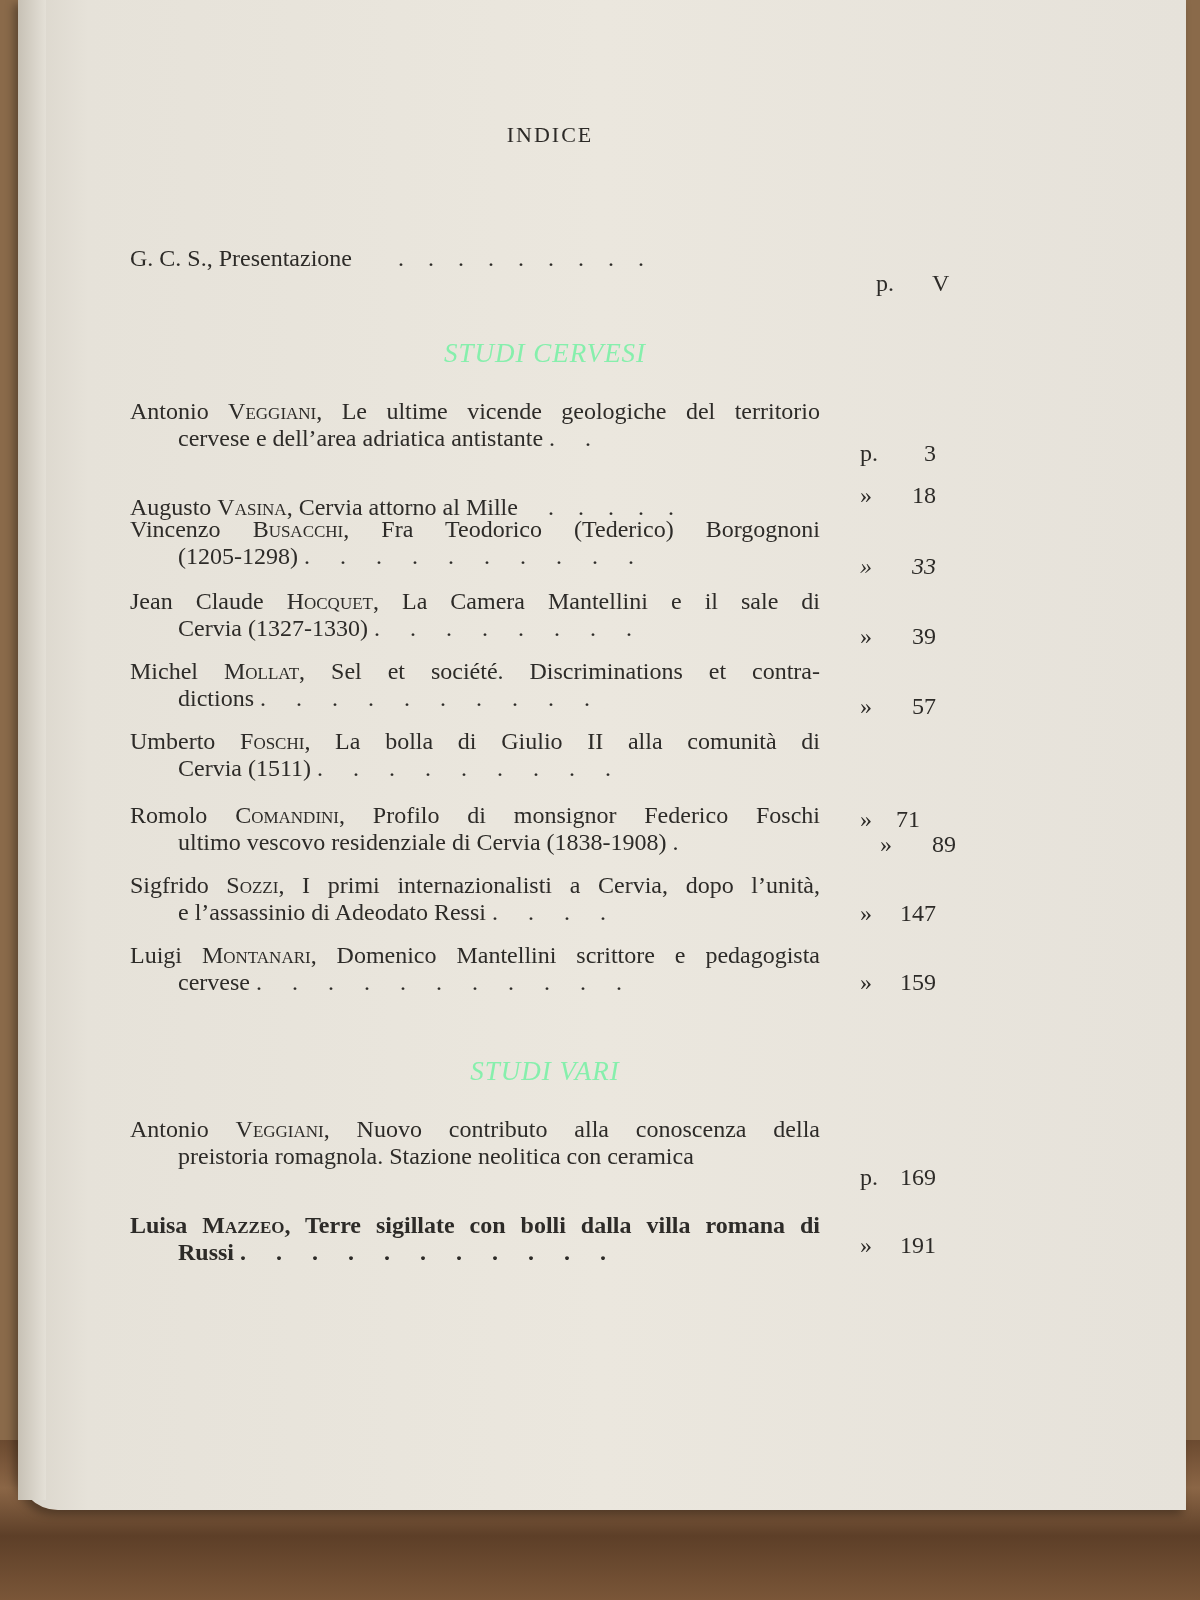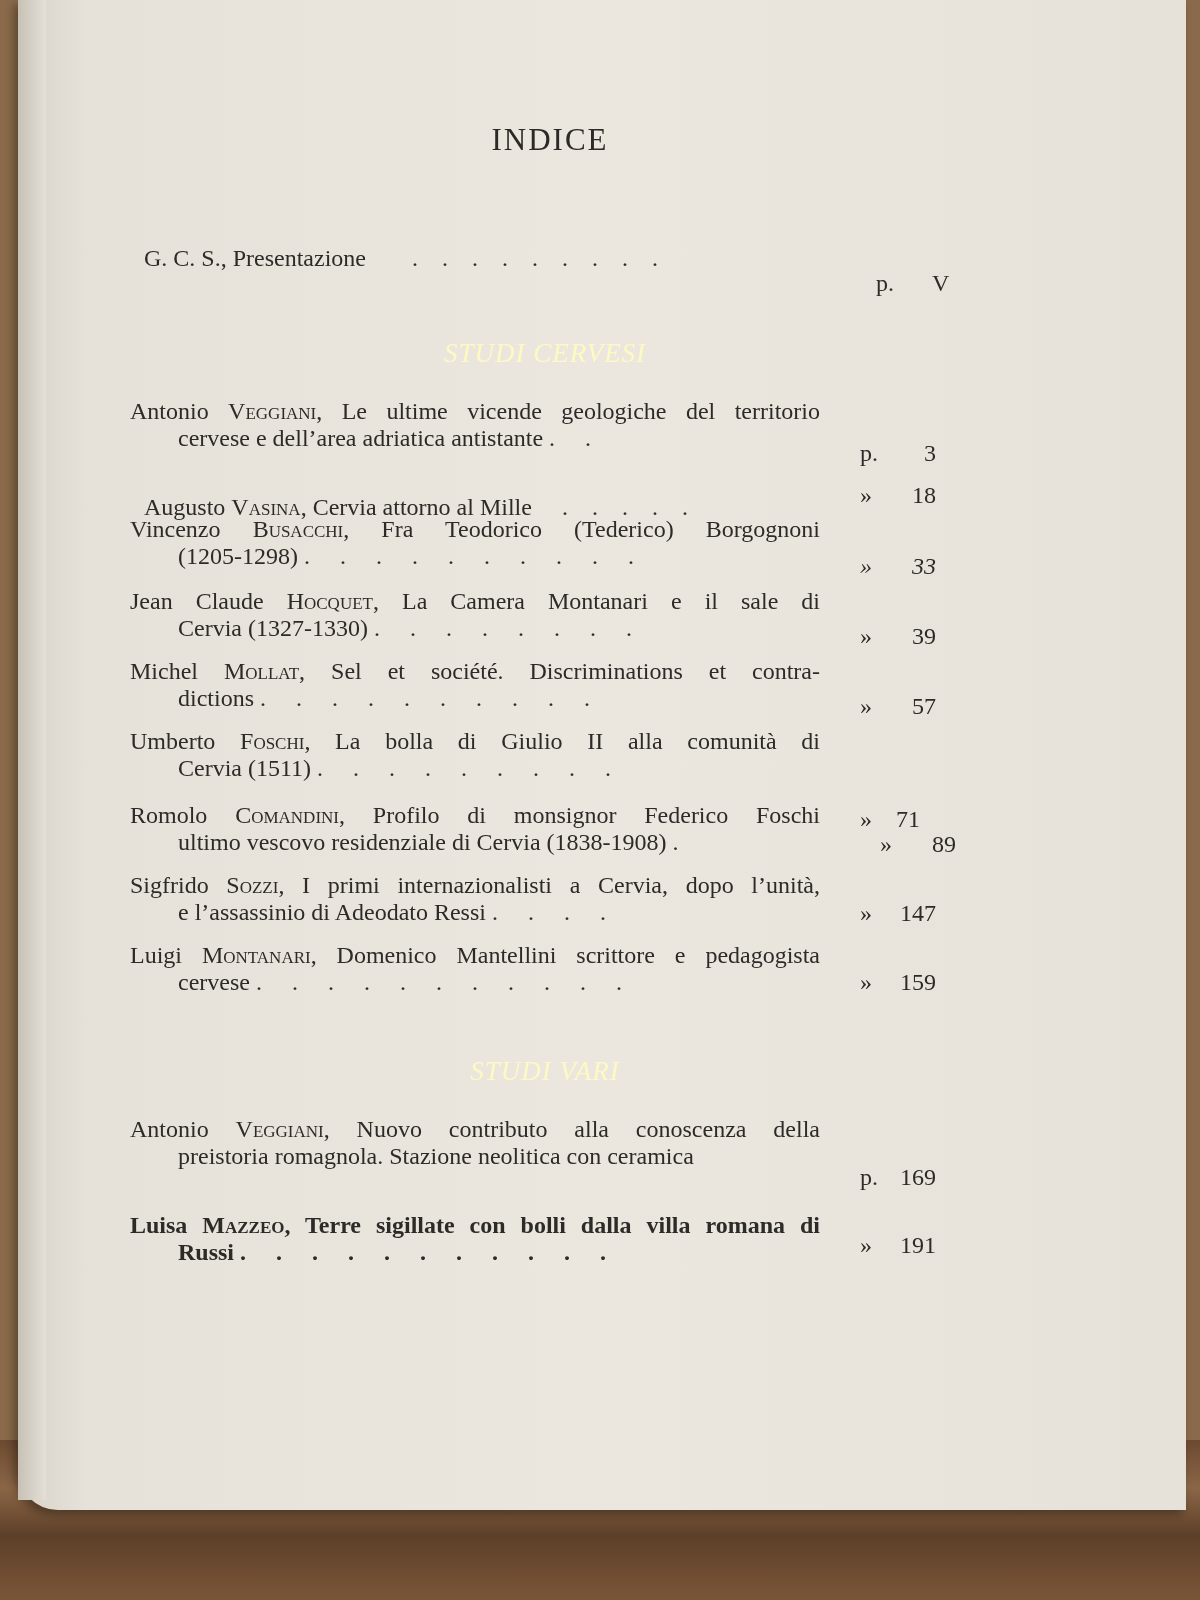--- a/index.html
+++ b/index.html
@@ -17,32 +17,32 @@
     background:linear-gradient(90deg,#d8d3c9 0%,#e6e2d9 6%,#ebe7de 50%,#e6e2da 100%);
     border-bottom-left-radius:40px;
     box-shadow: -4px 4px 10px rgba(0,0,0,0.35);
   }
   .page-edge {
     position:absolute; left:0; top:0; width:28px; height:1500px;
     background:linear-gradient(90deg,#c7c1b5,#e4e0d7);
   }
   .title {
     position:absolute; top:122px; left:0; width:1100px; text-align:center;
-    font-size:31px; letter-spacing:2px; color:#2c2a27;
+    font-size:22px; letter-spacing:2px; color:#2c2a27;
   }
   .section {
     position:absolute; left:0; width:1090px; text-align:center;
-    font-style:italic; font-size:27px; letter-spacing:1px; color:#fef9c3;
+    font-style:italic; font-size:27px; letter-spacing:1px; color:#86efac;
   }
   .entry {
     position:absolute; left:130px; width:690px; color:#2d2b28;
     font-size:24px; line-height:27px;
   }
   .entry .l1 { display:block; text-align:justify; text-align-last:justify; }
-  .entry .l1.single { text-align-last:left;margin-left:14px; }
+  .entry .l1.single { text-align-last:left; }
   .entry .l2 { display:block; padding-left:48px; position:relative; }
   .sc { font-variant:small-caps; }
   .dots { letter-spacing:24px; }
   .pg {
     position:absolute; left:860px; width:80px; color:#2d2b28; font-size:24px;
   }
   .pg .pref { display:inline-block; width:36px; }
 </style>
 </head>
 <body>
@@ -70,21 +70,21 @@
     <div class="entry" style="top: 494px;">
       <span class="l1 single"><span>Augusto </span><span class="sc">Vasina</span><span>, Cervia attorno al Mille</span><span class="dots" style="margin-left: 30px;">.....</span></span>
     </div>
     <div class="pg" style="top: 482px;"><span class="pref">»</span><span style="display: inline-block; width: 40px; text-align: right;">18</span></div>
     <div class="entry" style="top: 516px;">
       <span class="l1"><span>Vincenzo </span><span class="sc">Busacchi</span><span>, Fra Teodorico (Tederico) Borgognoni</span></span>
       <span class="l2"><span>(1205-1298) </span><span class="dots" style="letter-spacing: 12px;">. . . . . . . . . .</span></span>
     </div>
     <div class="pg" style="top: 553px; font-style: italic;"><span class="pref">»</span><span style="display: inline-block; width: 40px; text-align: right;">33</span></div>
     <div class="entry" style="top: 588px;">
-      <span class="l1"><span>Jean Claude </span><span class="sc">Hocquet</span><span>, La Camera Montanari e il sale di</span></span>
+      <span class="l1"><span>Jean Claude </span><span class="sc">Hocquet</span><span>, La Camera Mantellini e il sale di</span></span>
       <span class="l2"><span>Cervia (1327-1330) </span><span class="dots" style="letter-spacing: 12px;">. . . . . . . .</span></span>
     </div>
     <div class="pg" style="top: 623px;"><span class="pref">»</span><span style="display: inline-block; width: 40px; text-align: right;">39</span></div>
     <div class="entry" style="top: 658px;">
       <span class="l1"><span>Michel </span><span class="sc">Mollat</span><span>, Sel et société. Discriminations et contra-</span></span>
       <span class="l2"><span>dictions </span><span class="dots" style="letter-spacing: 12px;">. . . . . . . . . . </span></span>
     </div>
     <div class="pg" style="top: 693px;"><span class="pref">»</span><span style="display: inline-block; width: 40px; text-align: right;">57</span></div>
     <div class="entry" style="top: 728px;">
       <span class="l1"><span>Umberto </span><span class="sc">Foschi</span><span>, La bolla di Giulio II alla comunità di</span></span>

